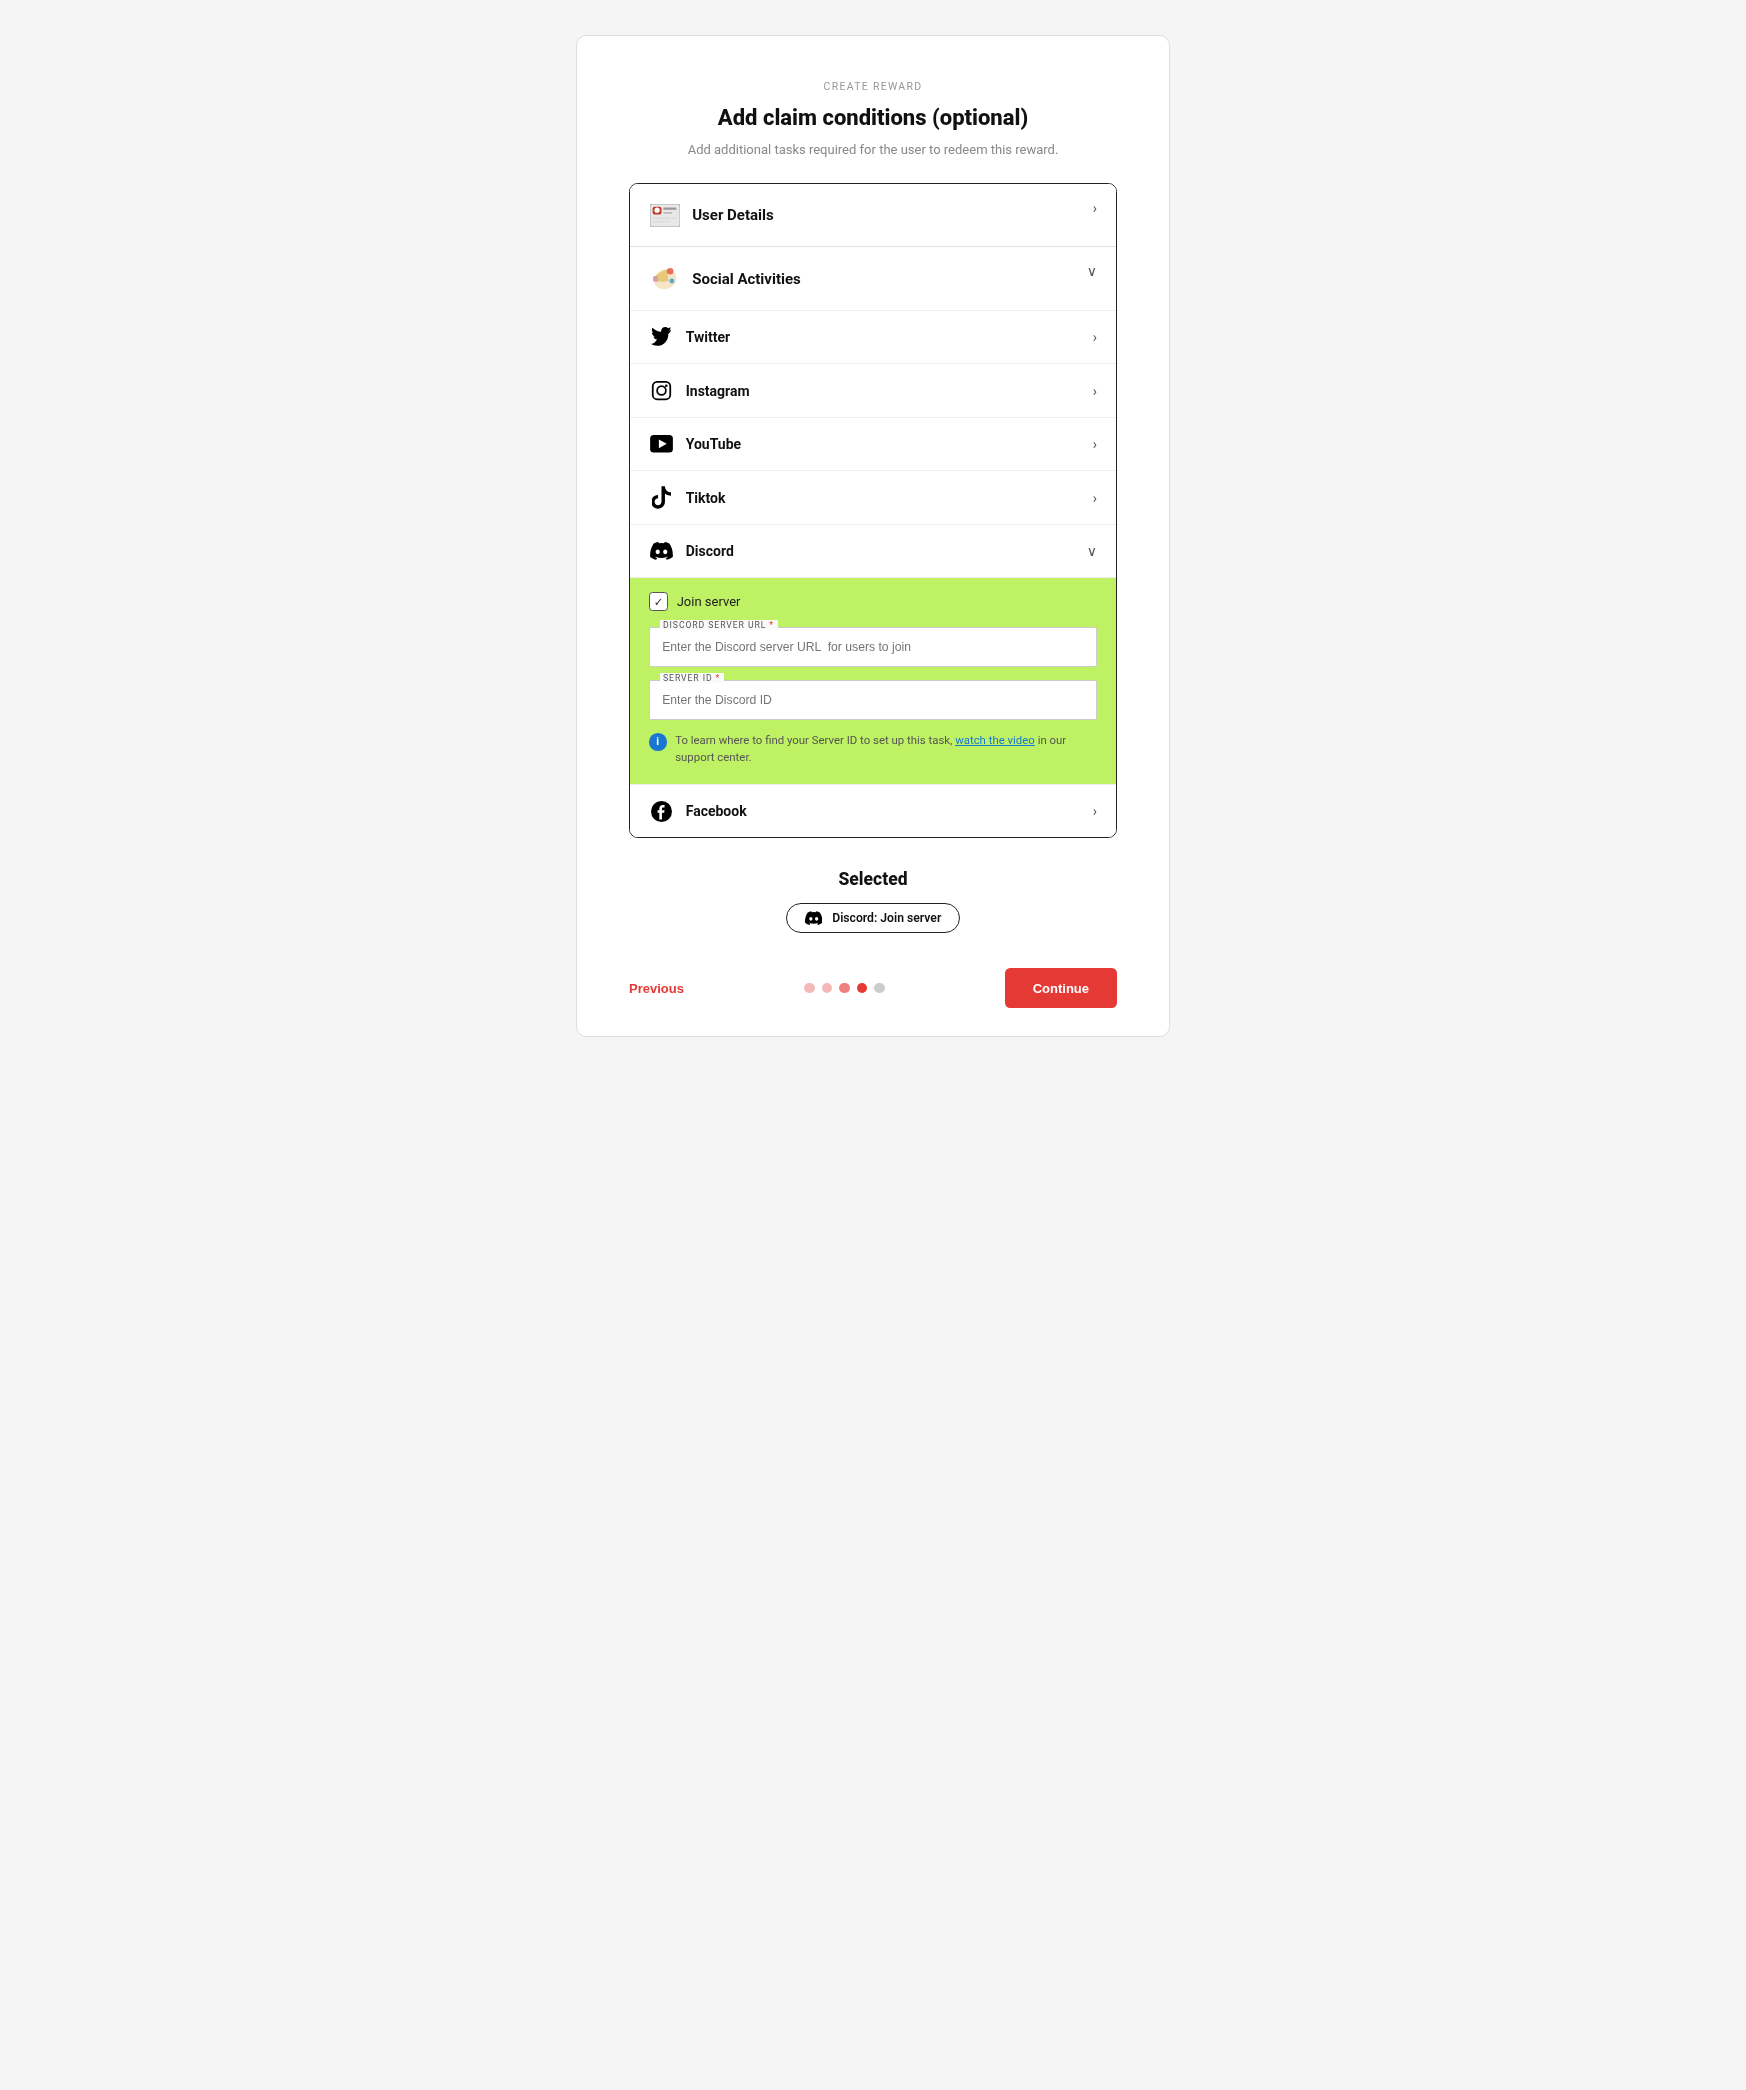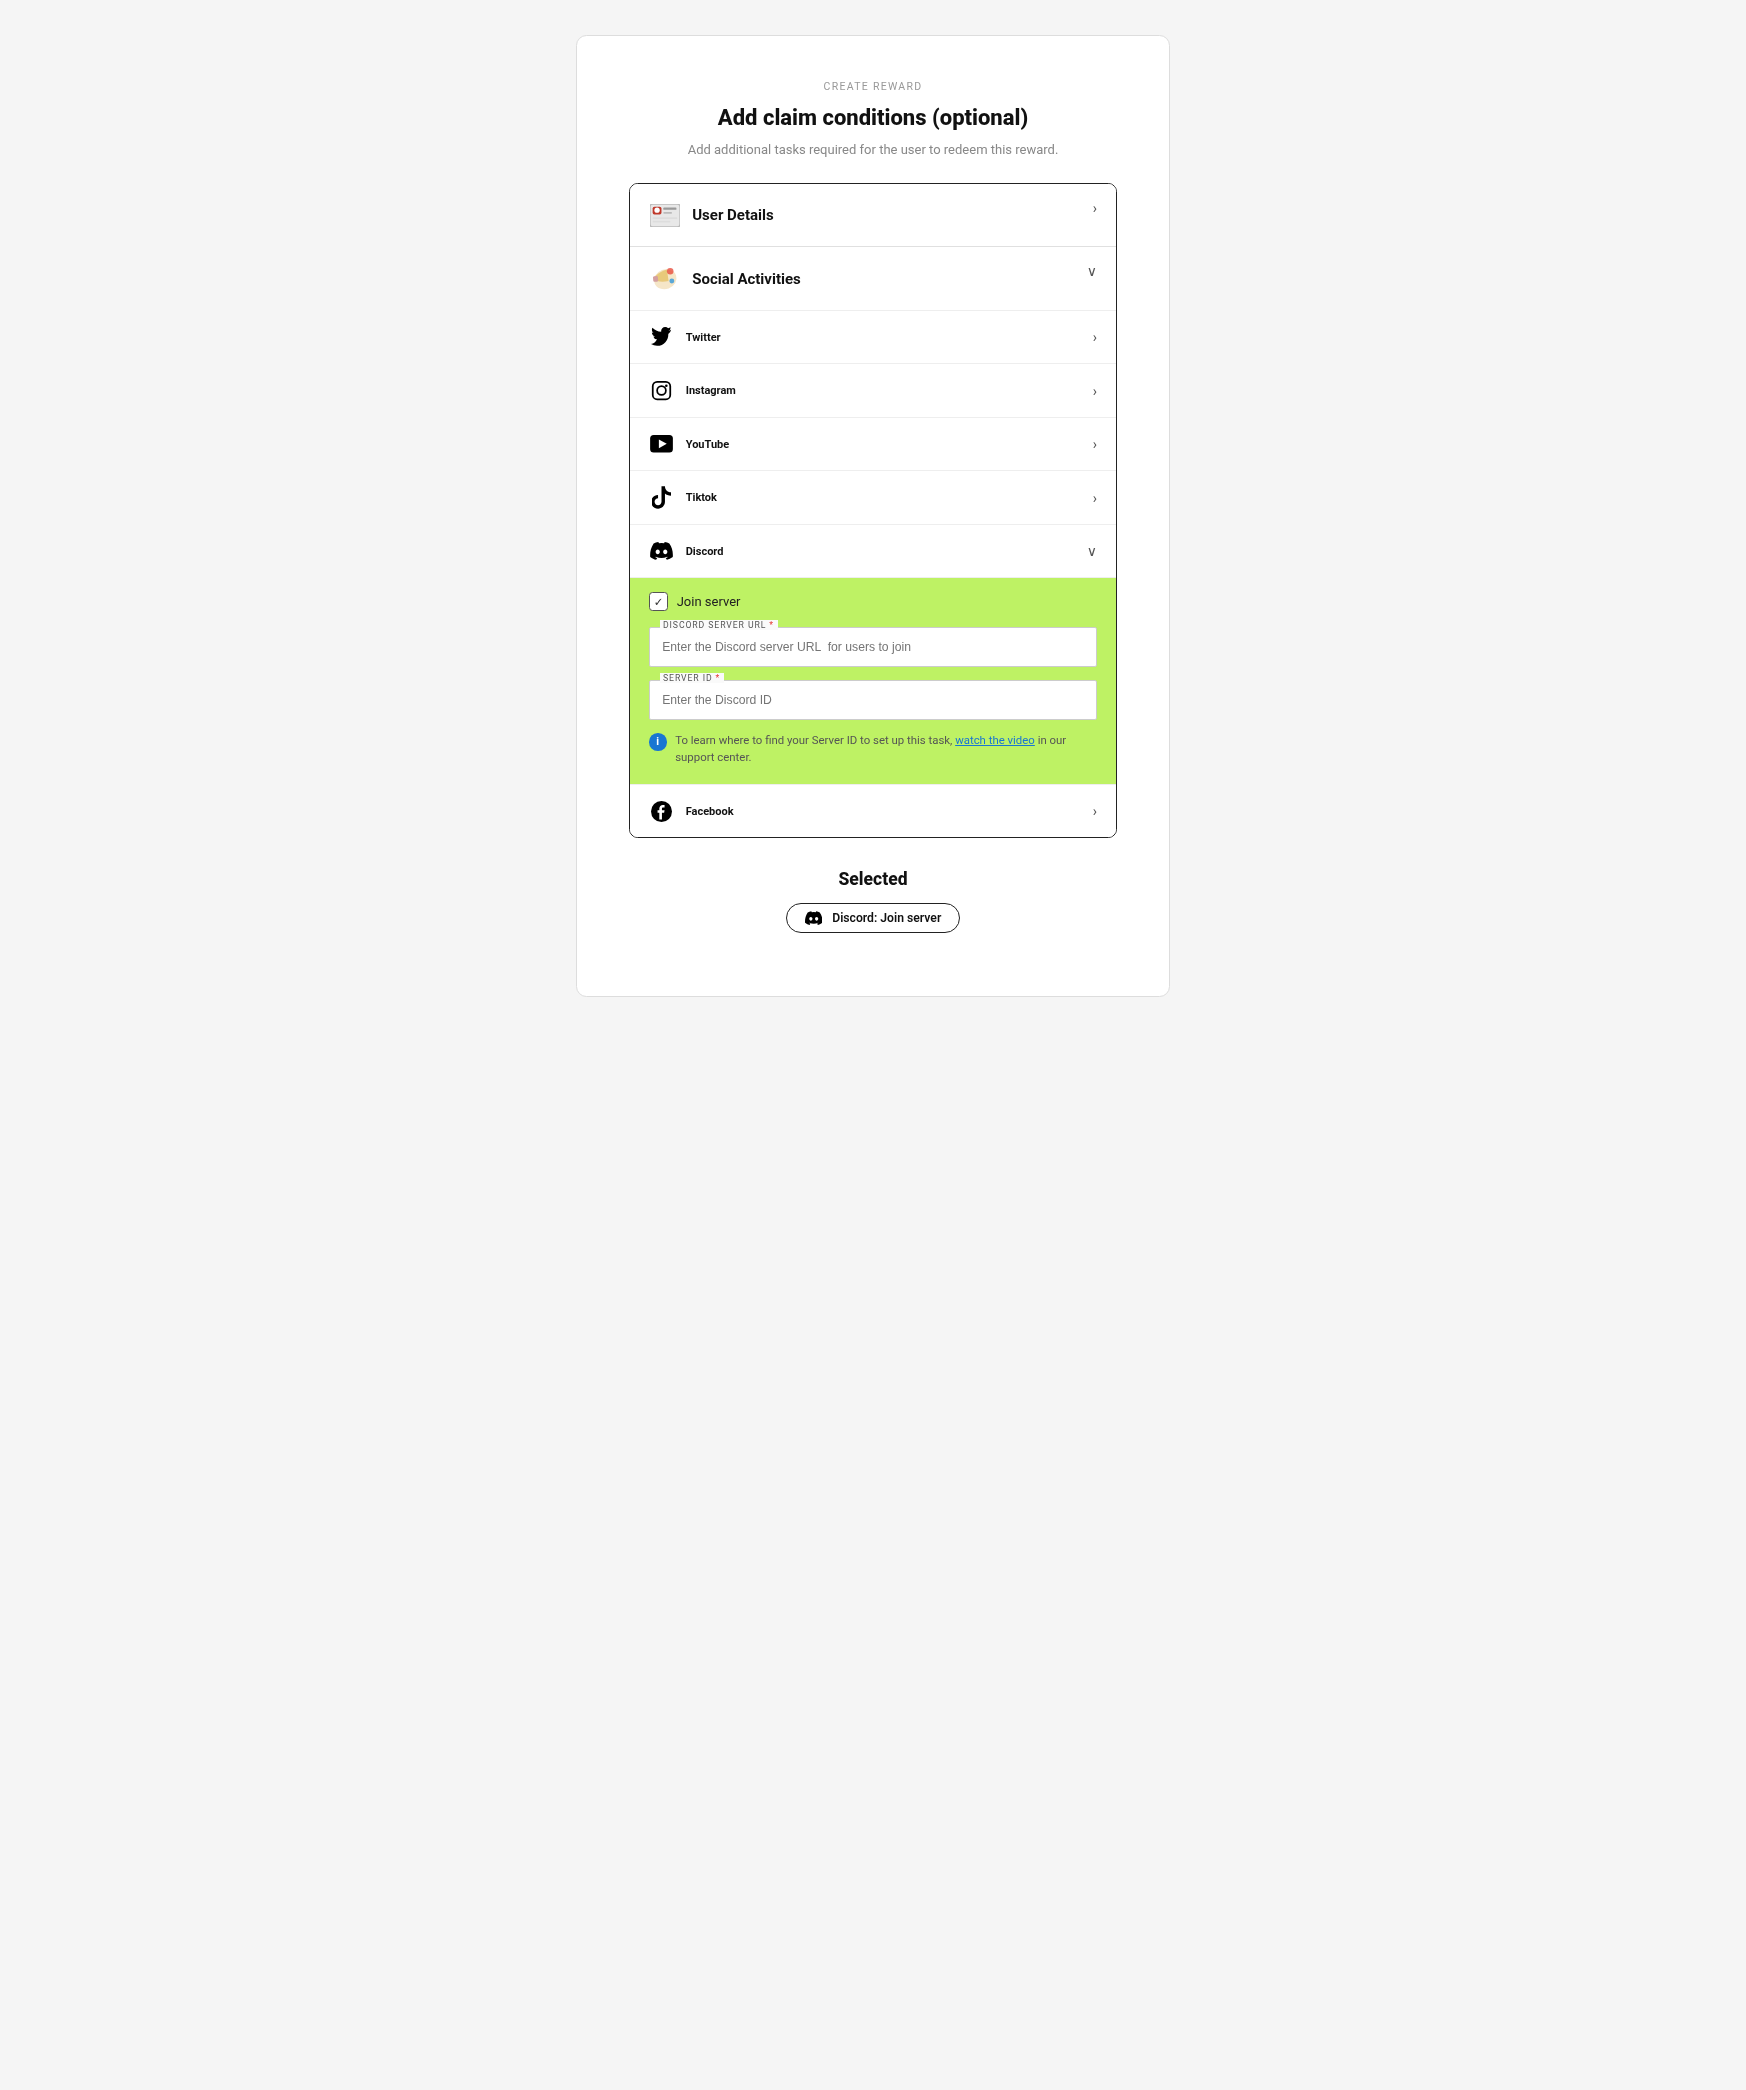--- a/index.html
+++ b/index.html
@@ -102,21 +102,21 @@
     }
     .sub-item-icon {
       width: 24.5px;
       height: 24.5px;
       display: flex;
       align-items: center;
       justify-content: center;
       flex-shrink: 0;
     }
     .sub-item-label {
-      font-size: 11px;
+      font-size: 14px;
       font-weight: 700;
       color: #111;
     }
     
     .discord-expanded {
       background: #bef264;
       padding: 14px 19px 17.5px 19px;
       border-top: 0.9px solid #eee;
     }
     .join-server-row {
@@ -429,15 +429,26 @@
     <div class="selected-badge">
       <div>
         <svg width="17.5" height="14" viewBox="0 0 26 20" fill="none" xmlns="http://www.w3.org/2000/svg">
           <path d="M22 1.7A21.4 21.4 0 0016.7 0c-.2.4-.5.9-.7 1.3a19.8 19.8 0 00-5.9 0A14 14 0 009.3 0 21.5 21.5 0 004 1.7C.6 6.9-.3 12 .1 17c2.3 1.7 4.5 2.7 6.7 3.4a15.3 15.3 0 001.3-2.1 13.9 13.9 0 01-2.1-1 11 11 0 00.5-.4 15.3 15.3 0 0013 0l.5.4a14 14 0 01-2.1 1 15.1 15.1 0 001.3 2c2.2-.6 4.4-1.7 6.7-3.3.5-5.8-.9-10.9-4-15.3zM8.7 13.9c-1.3 0-2.4-1.2-2.4-2.7s1-2.7 2.4-2.7c1.3 0 2.4 1.2 2.4 2.7s-1.1 2.7-2.4 2.7zm8.6 0c-1.3 0-2.4-1.2-2.4-2.7s1-2.7 2.4-2.7c1.3 0 2.4 1.2 2.4 2.7s-1.1 2.7-2.4 2.7z" fill="#000"></path>
         </svg>
       </div>
       <span>Discord: Join server</span>
     </div>
   </div>
 
+  <div class="footer">
+    <button class="prev-button">Previous</button>
+    <div class="dots">
+      <div class="dot inactive-light"></div>
+      <div class="dot inactive-light"></div>
+      <div class="dot inactive-med"></div>
+      <div class="dot active"></div>
+      <div class="dot inactive-gray"></div>
+    </div>
+    <button class="continue-button">Continue</button>
+  </div>
 
 </div>
 
 
 </body></html>

